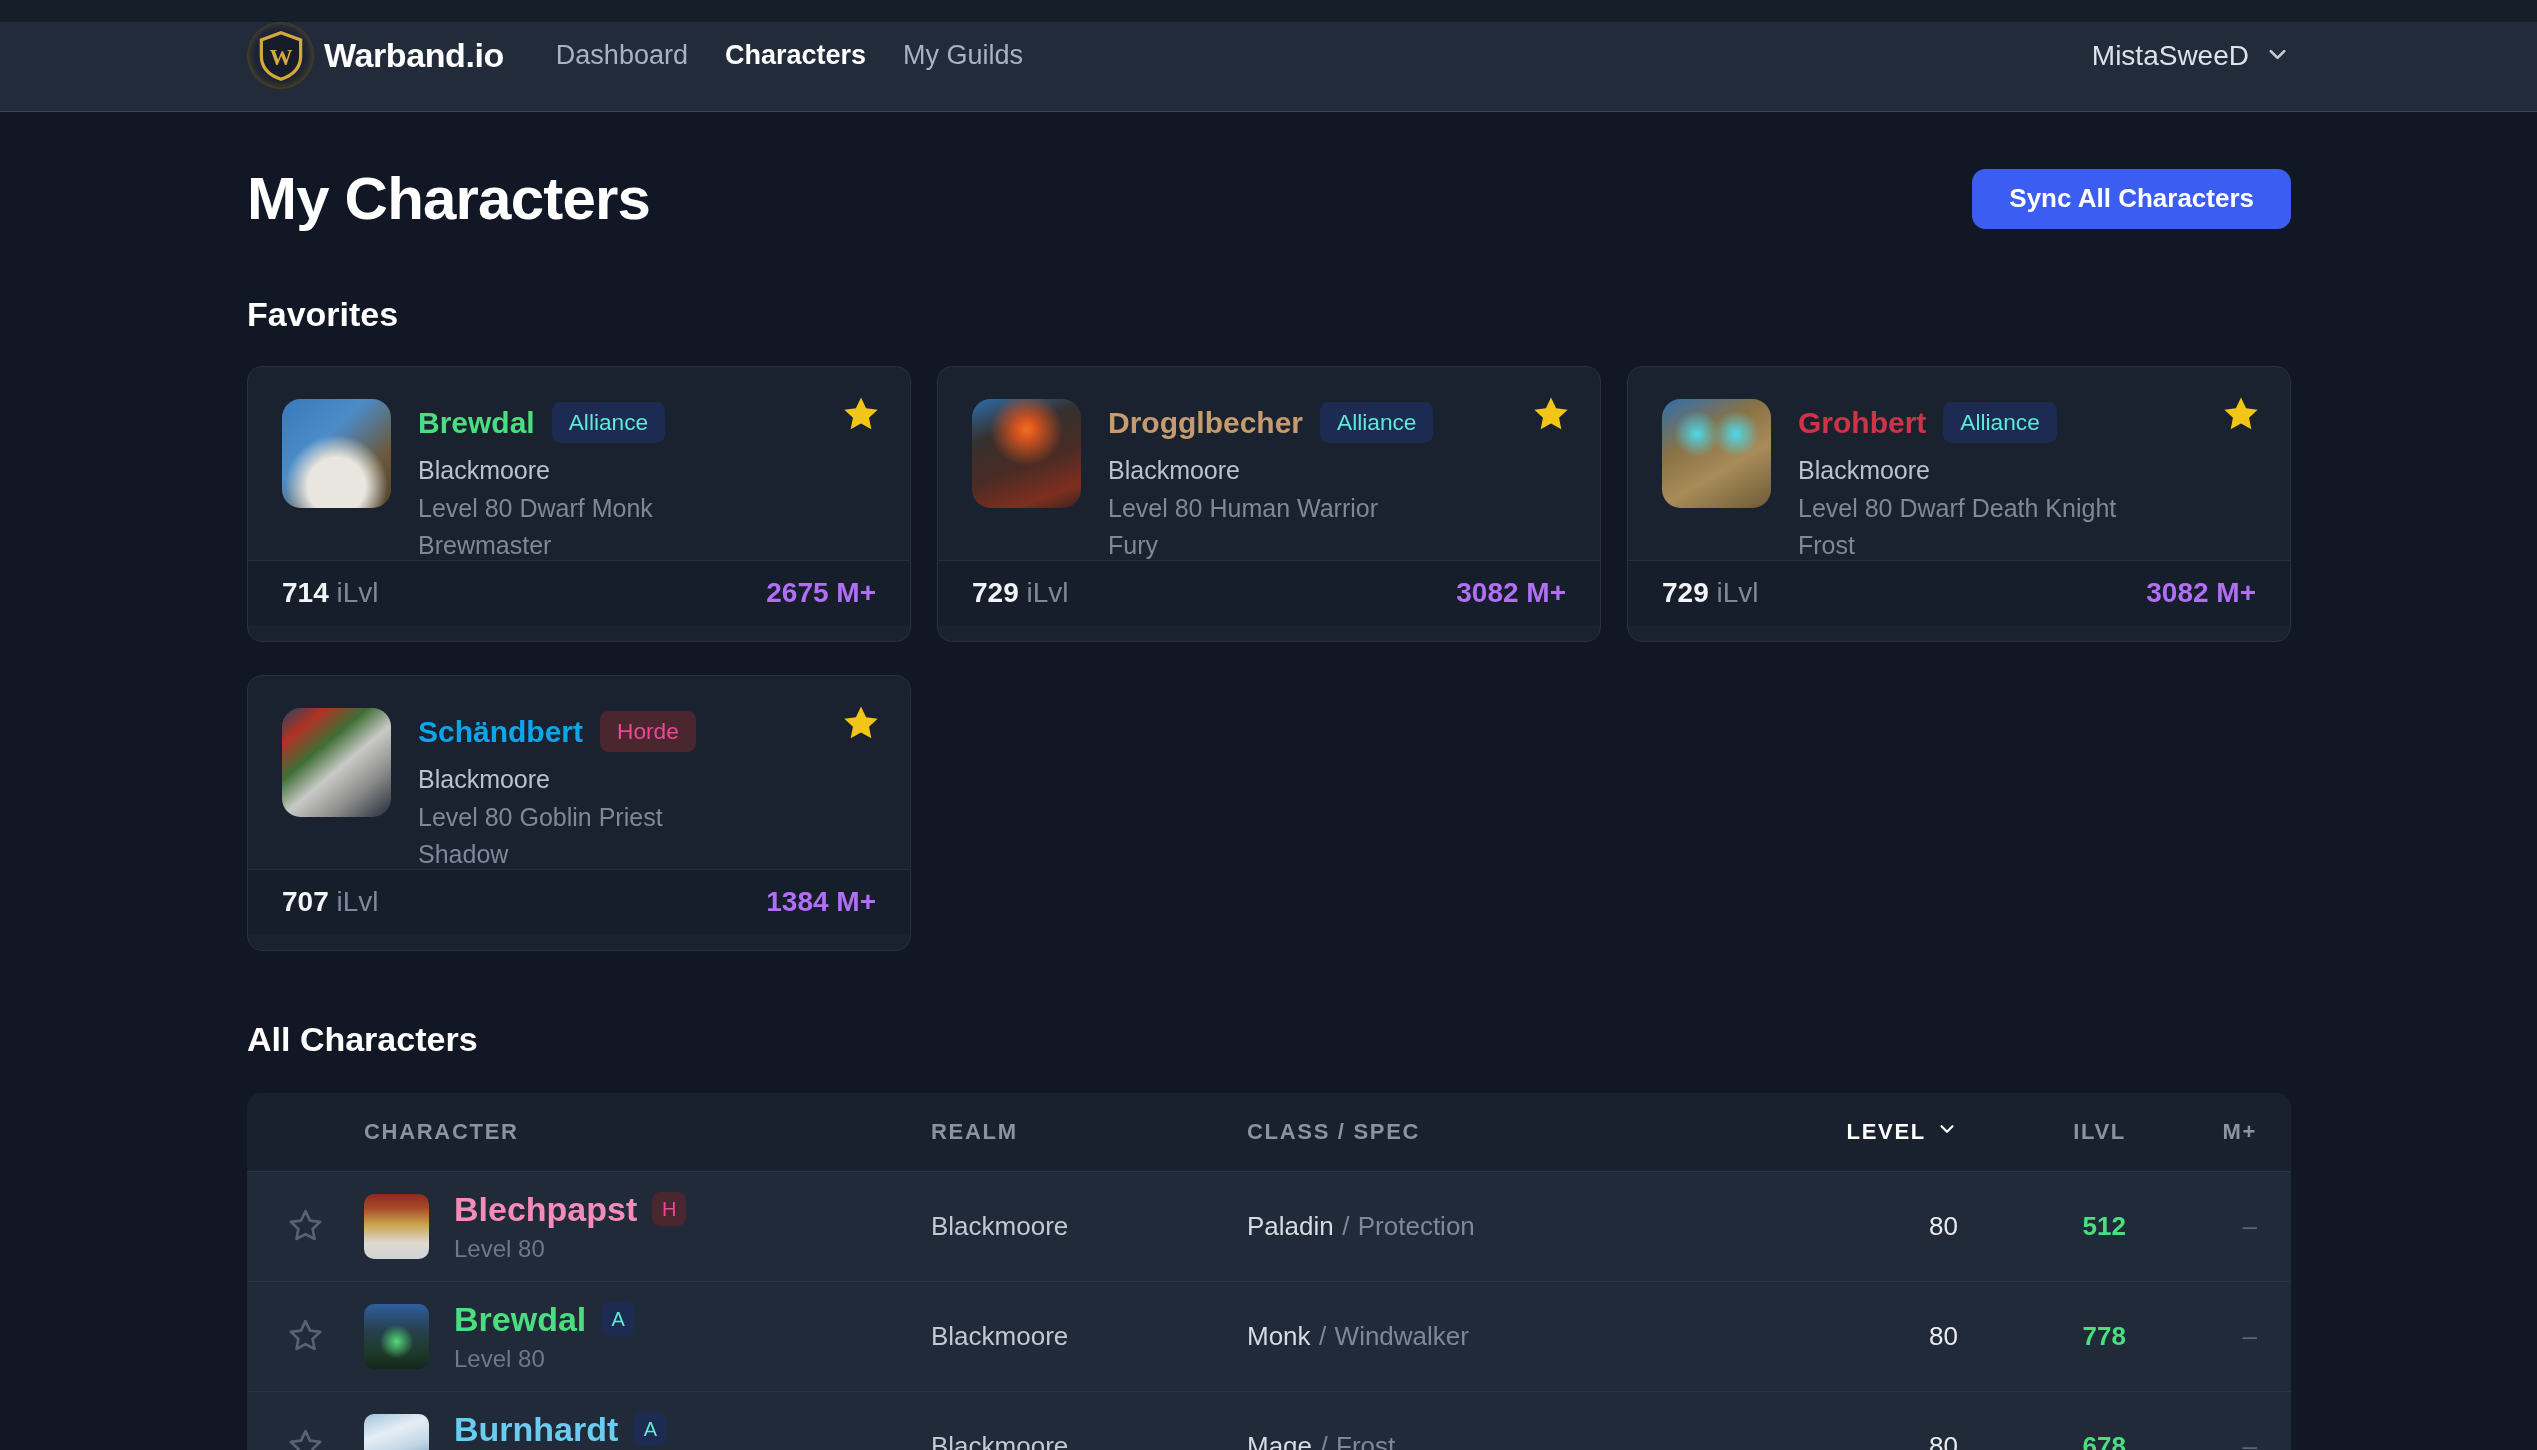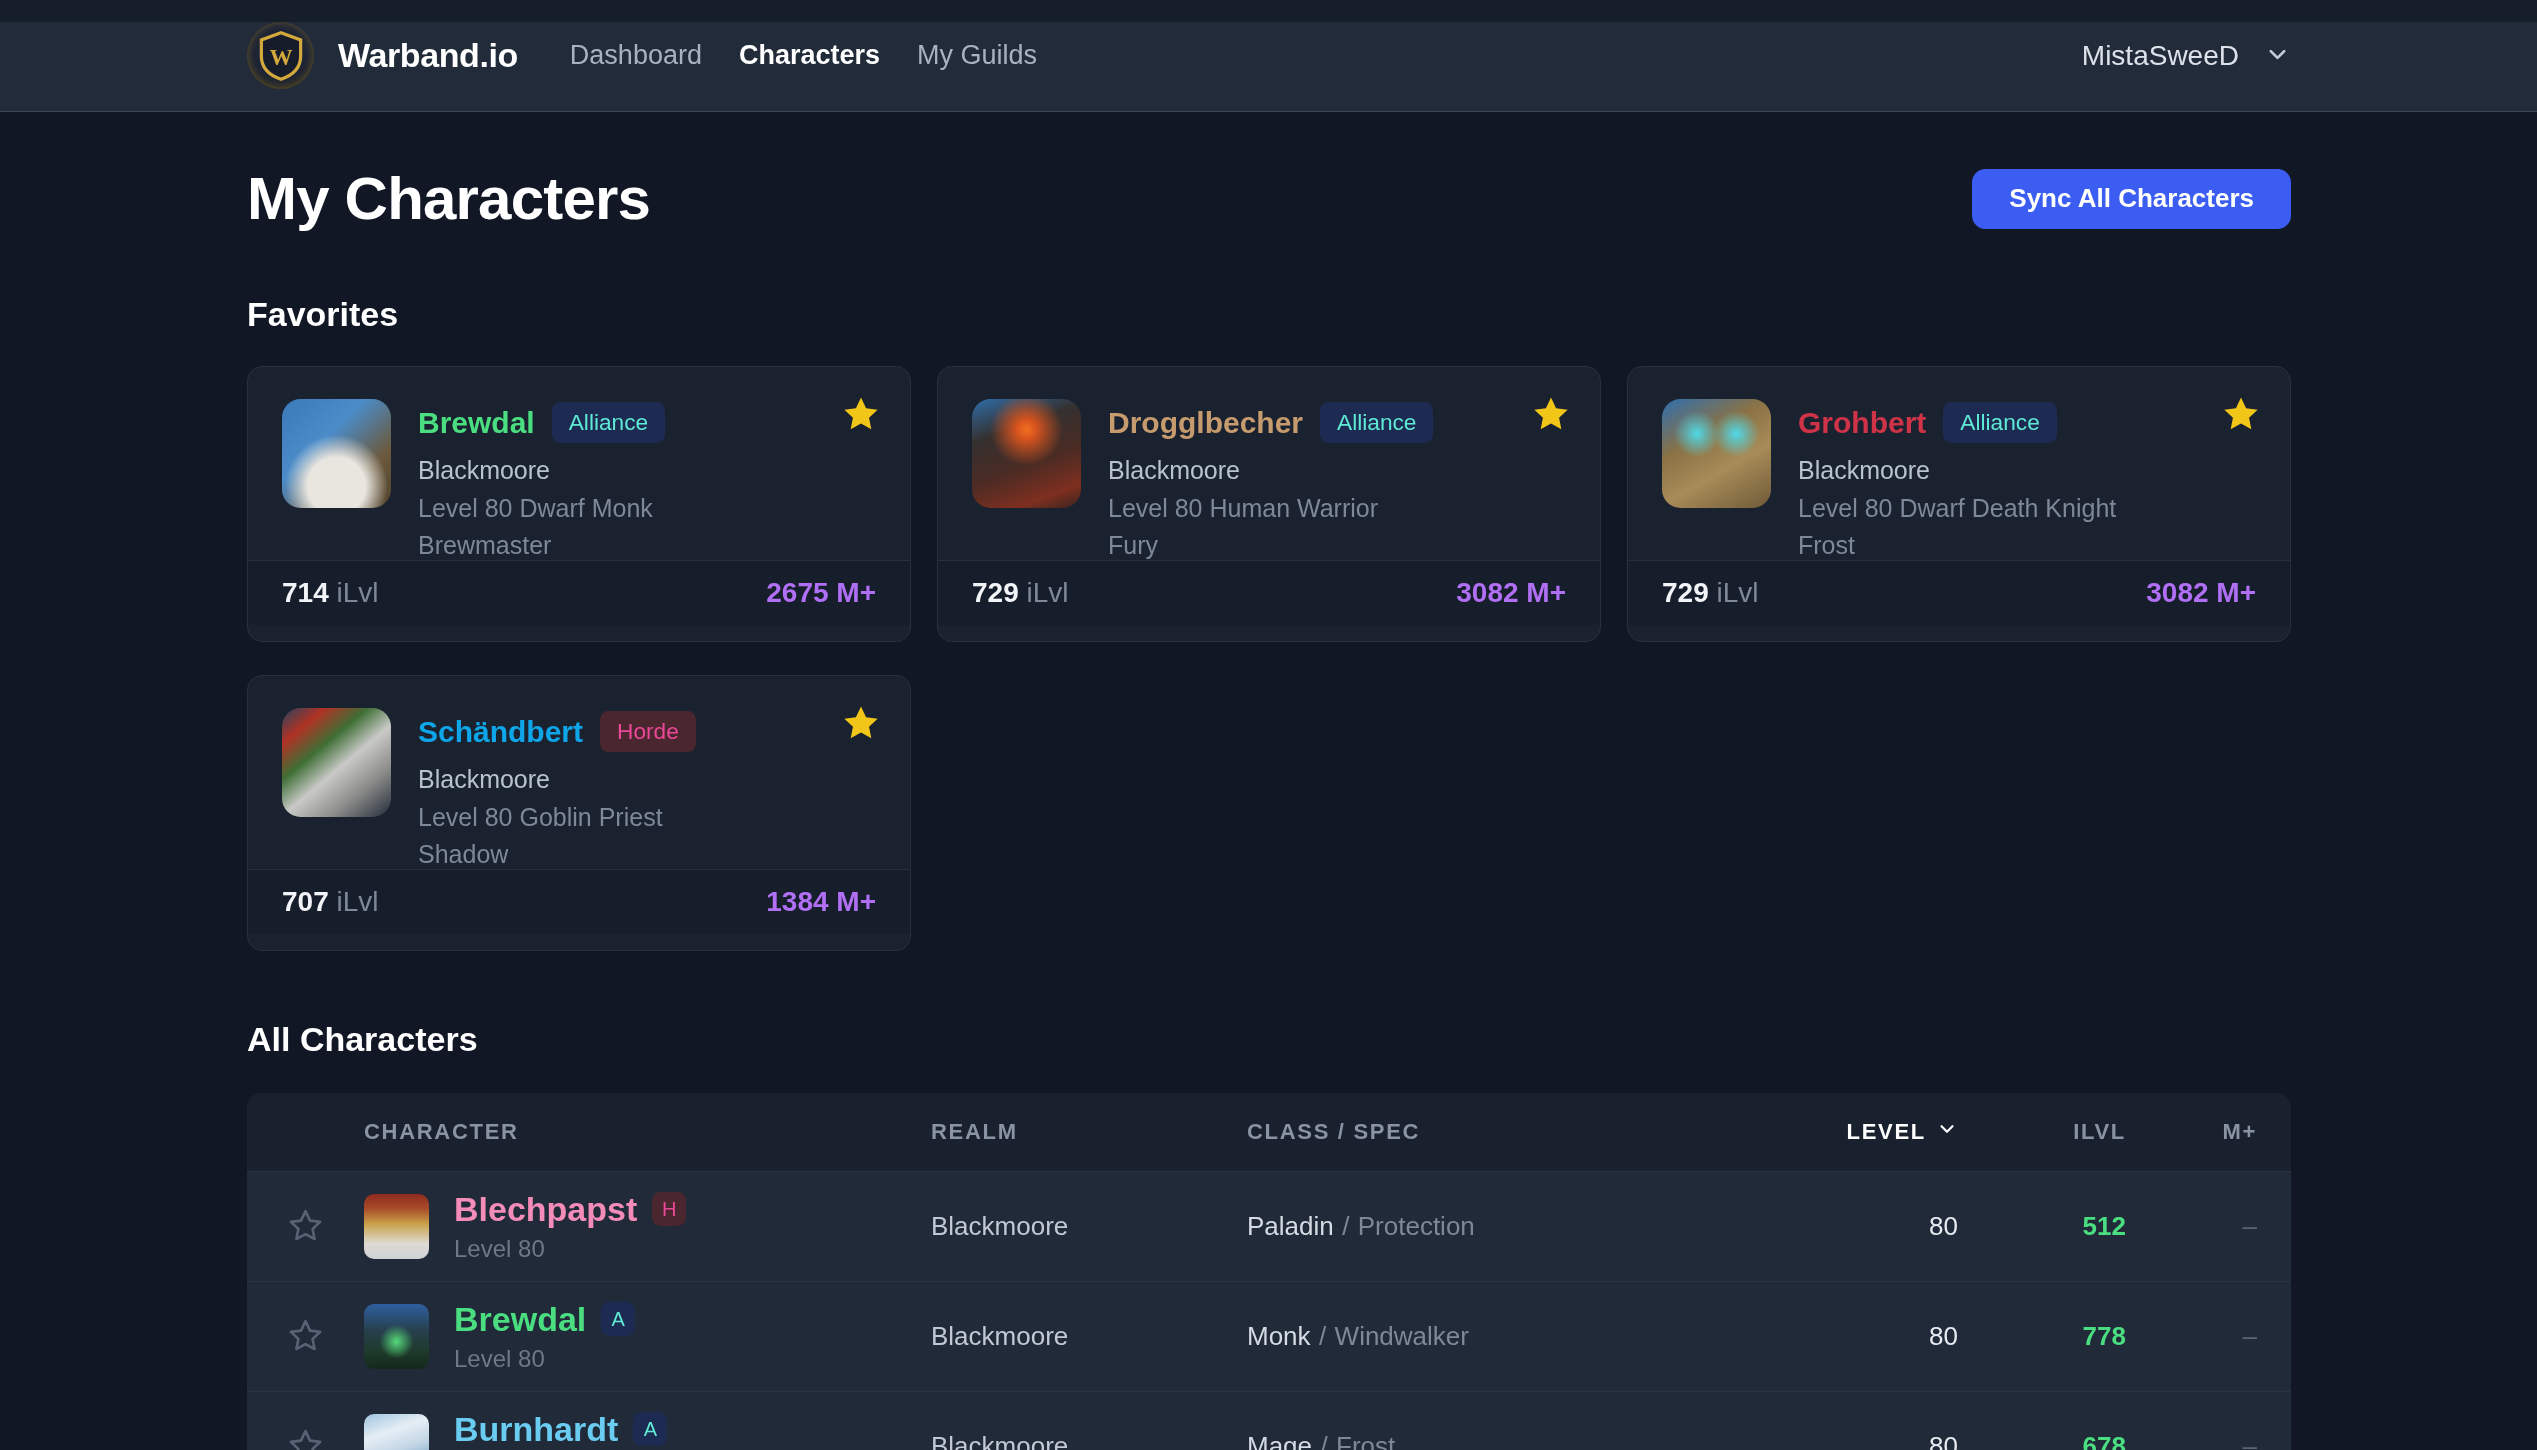--- a/index.html
+++ b/index.html
@@ -24,25 +24,25 @@
     background:rgba(8,12,20,0.42); pointer-events:none;
   }
   .nav-inner {
     width:2044px; margin:0 auto;
     display:flex; align-items:center;
   }
   .logo-wrap { width:67px; height:67px; border-radius:50%;
     background:radial-gradient(circle at 50% 45%, #1d2435 55%, #2a2a1d 78%, #151a28 100%);
     display:flex; align-items:center; justify-content:center;
     box-shadow:0 0 8.4px rgba(212,169,60,0.35) inset; }
-  .brand { font-size:34px; font-weight:700; color:#ffffff; margin-left:24px; letter-spacing:-0.4px; }
+  .brand { font-size:34px; font-weight:700; color:#ffffff; margin-left:10px; letter-spacing:-0.4px; }
   .nav-links { display:flex; align-items:flex-start; gap:37px; margin-left:52px; }
   .nav-link { font-size:27px; color:#A9B2BF; font-weight:500; cursor:pointer; }
   .nav-link.active { color:#ffffff; font-weight:700; }
-  .user-menu { margin-left:auto; display:flex; align-items:center; gap:25px; cursor:pointer; }
+  .user-menu { margin-left:auto; display:flex; align-items:center; gap:15px; cursor:pointer; }
   .user-name { font-size:28px; color:#dde2ea; font-weight:500; }
 
   
   .content { width:2044px; margin:0 auto; }
 
   .title-row { margin-top:52px; display:flex; align-items:center; justify-content:space-between; }
   .page-title { font-size:60px; font-weight:700; letter-spacing:-0.8px; color:#ffffff; }
   .sync-btn {
     height:60px; padding:0 37px; border:none; border-radius:13.4px;
     background:#3C5DF2; color:#ffffff; font-size:26px; font-weight:700;

